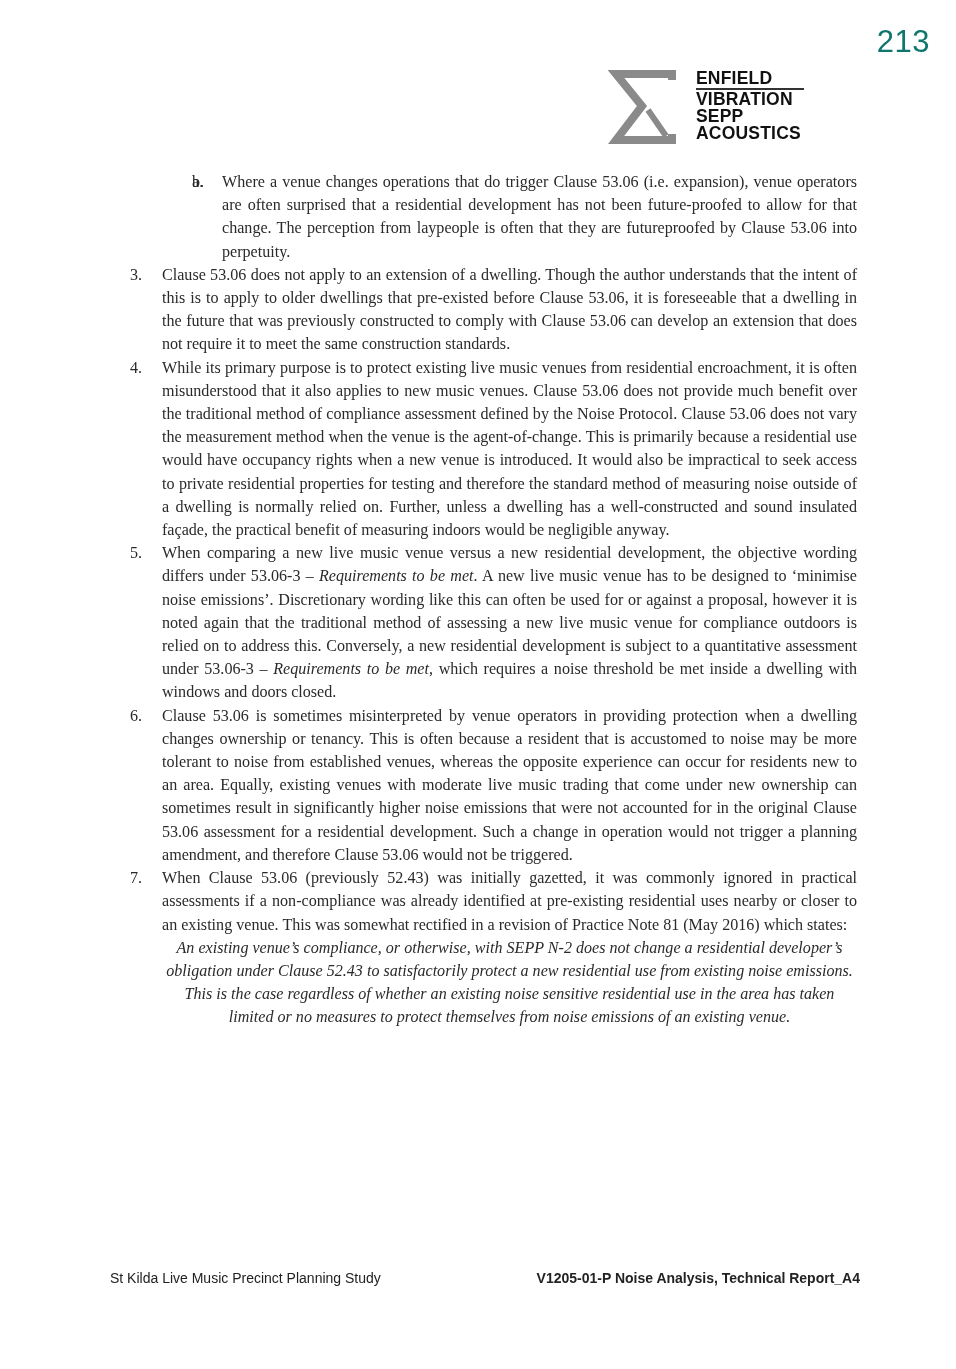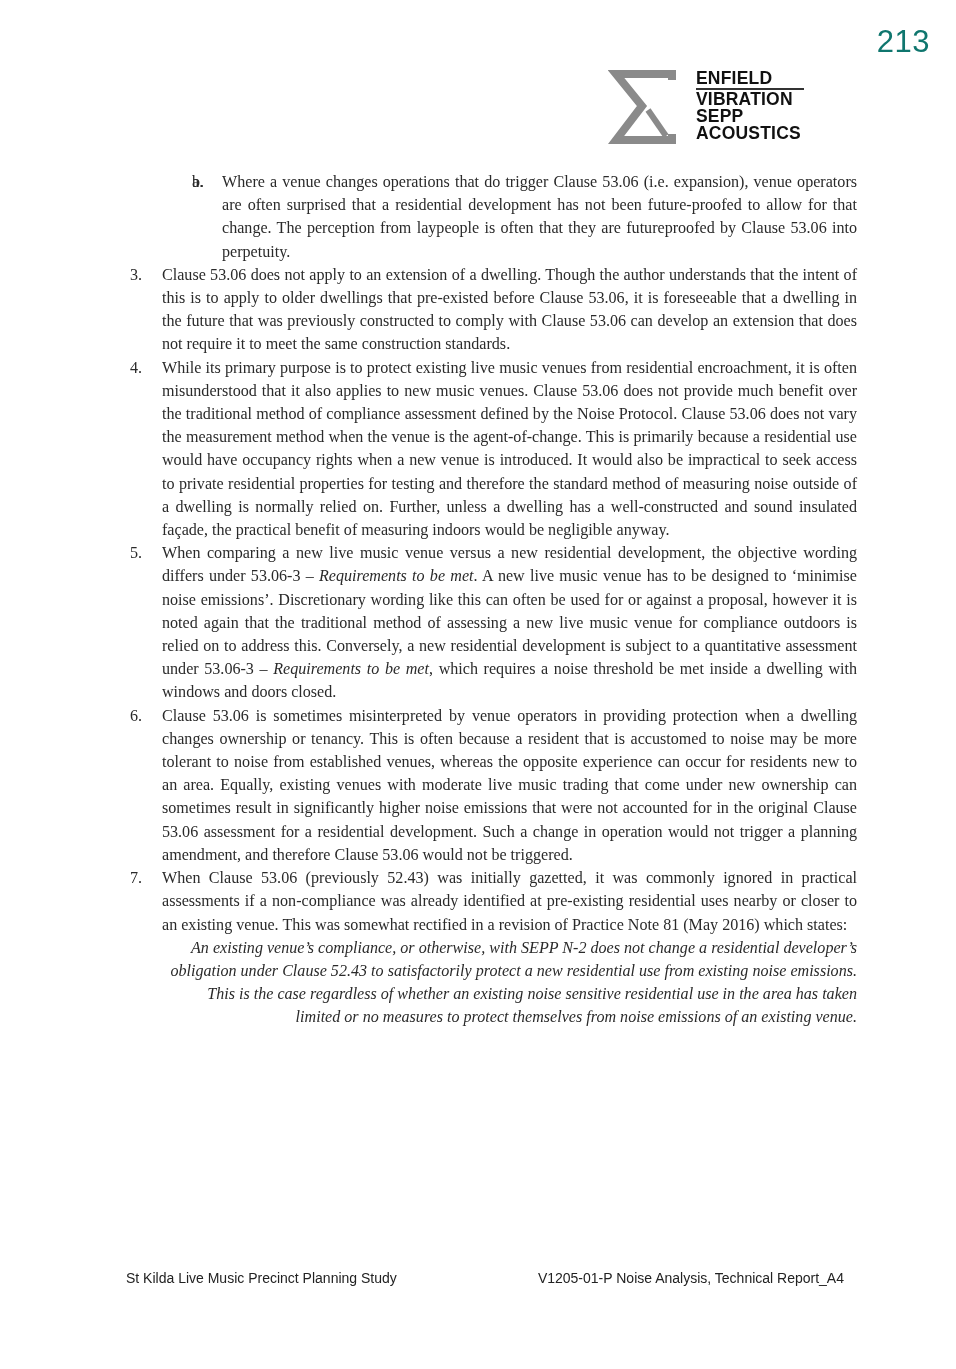--- a/index.html
+++ b/index.html
@@ -10,25 +10,25 @@
   .logo { position: absolute; left: 608px; top: 68px; width: 210px; height: 80px; }
   .logo-mark { position: absolute; left: 0; top: 0; width: 80px; height: 78px; }
   .logo-text { position: absolute; left: 88px; top: 2px; font-family: "Liberation Sans", "DejaVu Sans", sans-serif;
                font-weight: bold; font-size: 17.5px; line-height: 17px; color: #111; letter-spacing: 0.2px; }
   .logo-text .line1 { border-bottom: 2px solid #333; padding-bottom: 1px; margin-bottom: 1px; display: inline-block; width: 108px; }
   .content { position: absolute; left: 130px; top: 170px; width: 727px; font-size: 16.1px; line-height: 23.2px; text-align: justify; }
   .item { position: relative; padding-left: 32px; }
   .item .marker { position: absolute; left: 0; top: 0; }
   .sub { position: relative; padding-left: 92px; }
   .sub .marker { position: absolute; left: 62px; top: 0; }
-  .quote { font-style: italic; text-align: right; }
+  .quote { font-style: italic; text-align: center; }
   .footer { position: absolute; left: 110px; top: 1268px; width: 750px; font-family: "Liberation Sans", "DejaVu Sans", sans-serif;
             font-size: 14px; line-height: 21px; color: #222; }
-  .footer .left { position: absolute; left: 16px; top: 0; }
-  .footer .right { position: absolute; right: 16px; top: 0; text-align: left; }
+  .footer .left { position: absolute; left: 0; top: 0; }
+  .footer .right { position: absolute; right: 0; top: 0; text-align: left; font-weight: bold; }
 </style>
 </head>
 <body>
 
 <div class="page-number">213</div>
 
 <div class="logo">
   <svg class="logo-mark" viewBox="0 0 80 78">
     <polyline points="64,12 64,6 8,6 34,38 8,72 64,72 64,66" fill="none" stroke="#8a8a8a" stroke-width="8" stroke-linejoin="miter"></polyline>
     <line x1="40" y1="42" x2="58" y2="68" stroke="#8a8a8a" stroke-width="6"></line>

